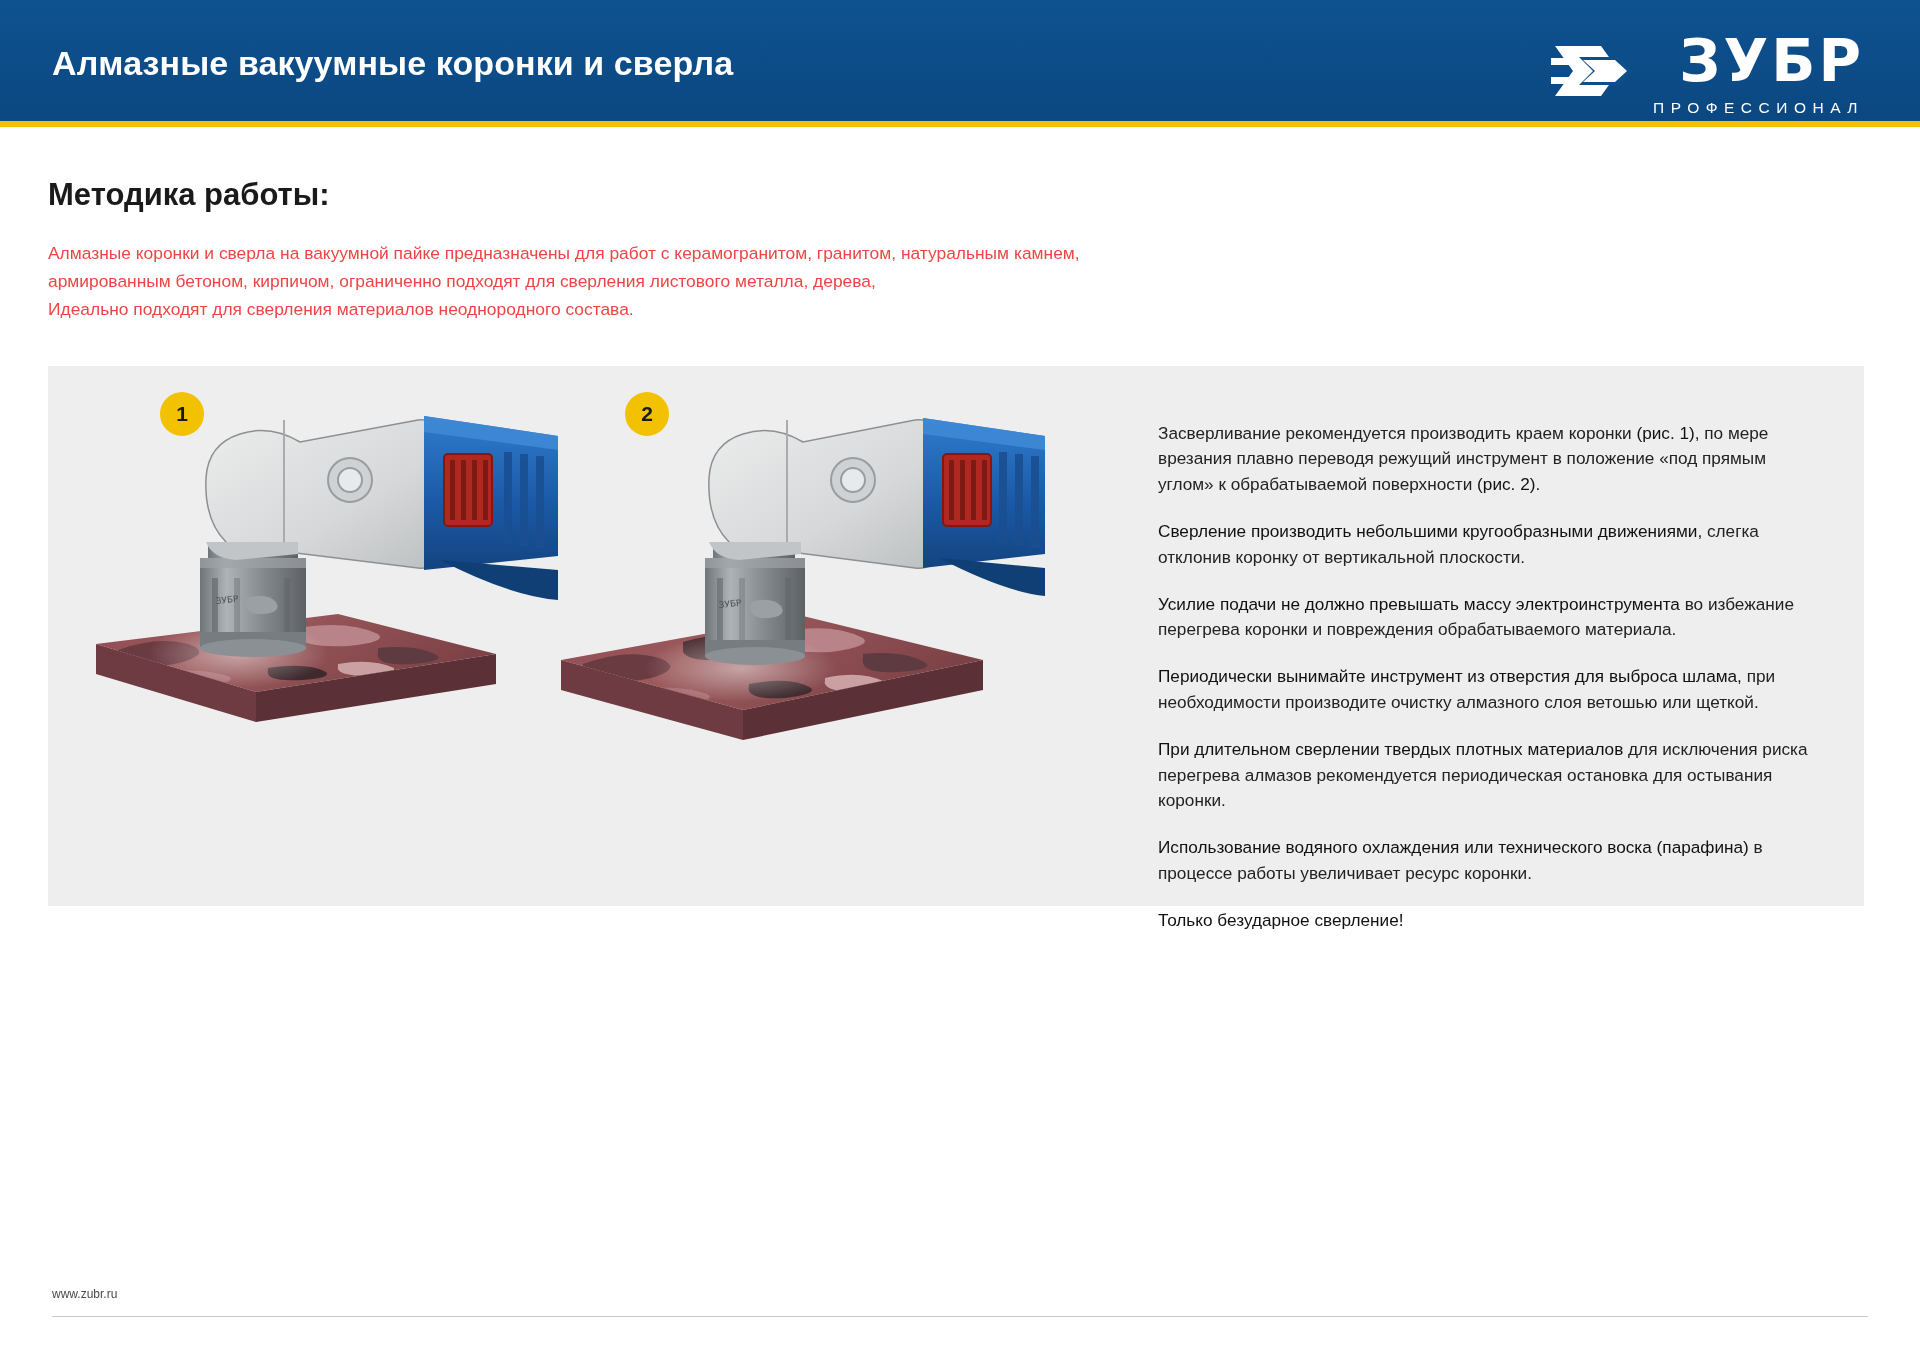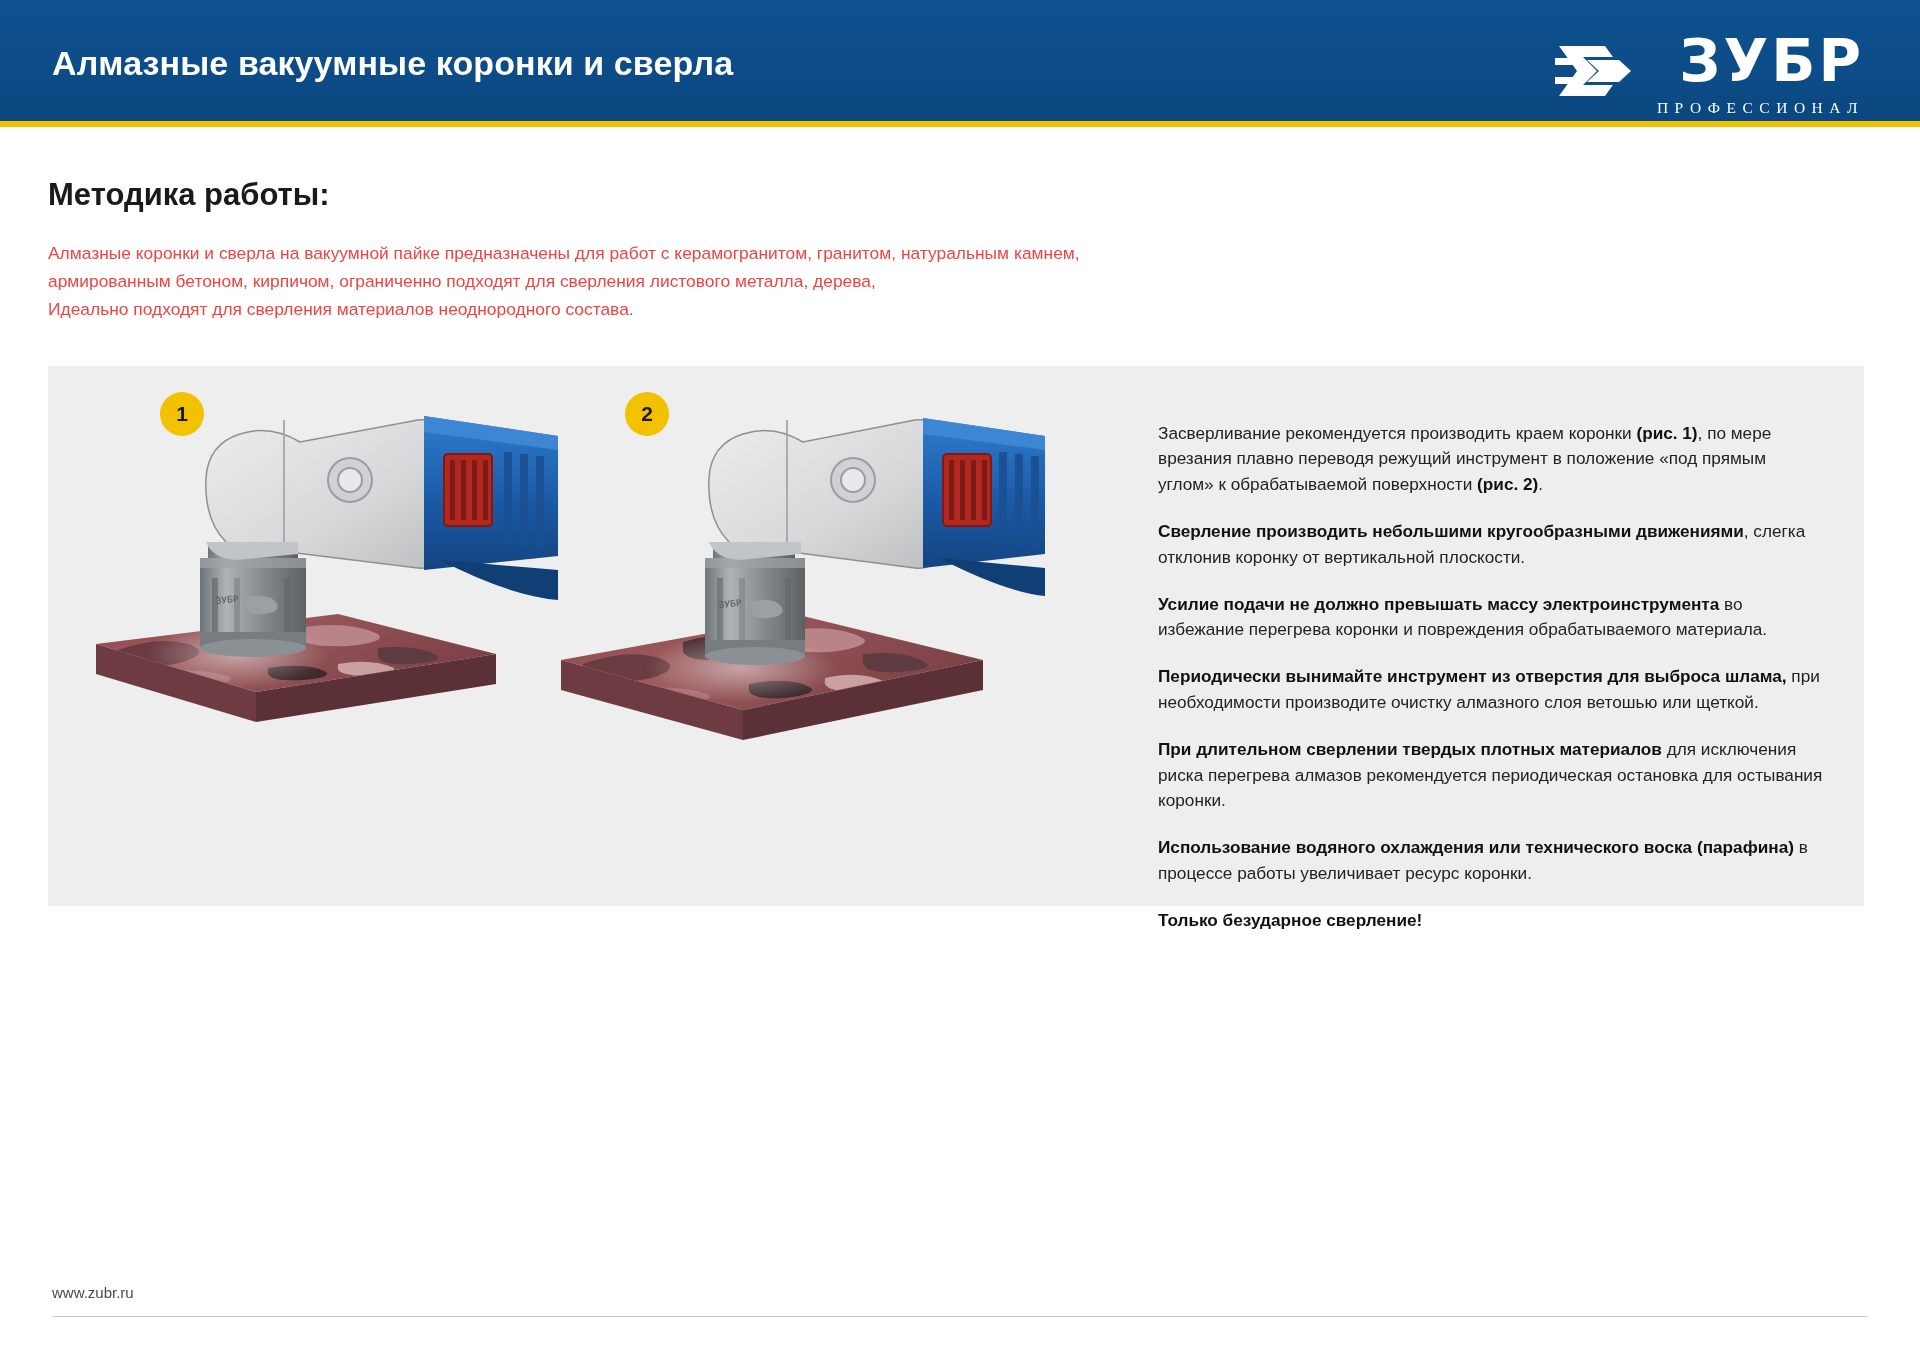--- a/index.html
+++ b/index.html
@@ -66,21 +66,21 @@
     font-weight: bold;
     letter-spacing: 3px;
     line-height: 1;
     font-family: "DejaVu Sans", sans-serif;
   }
   .logo-sub {
     color: #ffffff;
     font-size: 15.5px;
     letter-spacing: 6.5px;
     margin-top: 9px;
-    font-family: Liberation Serif, serif;
+    font-family: Liberation Sans, sans-serif;
   }
 
   
   .content { padding: 50px 52px 0 48px; }
   .section-title {
     font-size: 31px;
     font-weight: bold;
     color: #1a1a1a;
     margin-bottom: 26px;
   }
@@ -131,35 +131,35 @@
   .notes {
     flex: 1;
     padding: 55px 40px 0 70px;
   }
   .notes p {
     font-size: 17.2px;
     line-height: 1.5;
     color: #222222;
     margin-bottom: 21px;
   }
-  .notes b { font-weight: bold; color: #111111; }
+  .notes b { font-weight: normal; color: #111111; }
 
   
   .footer {
     position: absolute;
     left: 52px;
     bottom: 40px;
     width: 1816px;
   }
   .footer-line {
     border-top: 1px solid #c9c9c9;
     margin-top: 8px;
   }
   .footer-url {
-    font-size: 15px;
+    font-size: 12px;
     color: #4a4a4a;
     padding-bottom: 7px;
   }
 </style>
 </head>
 <body>
 
 <div class="page">
 
   <div class="header">

